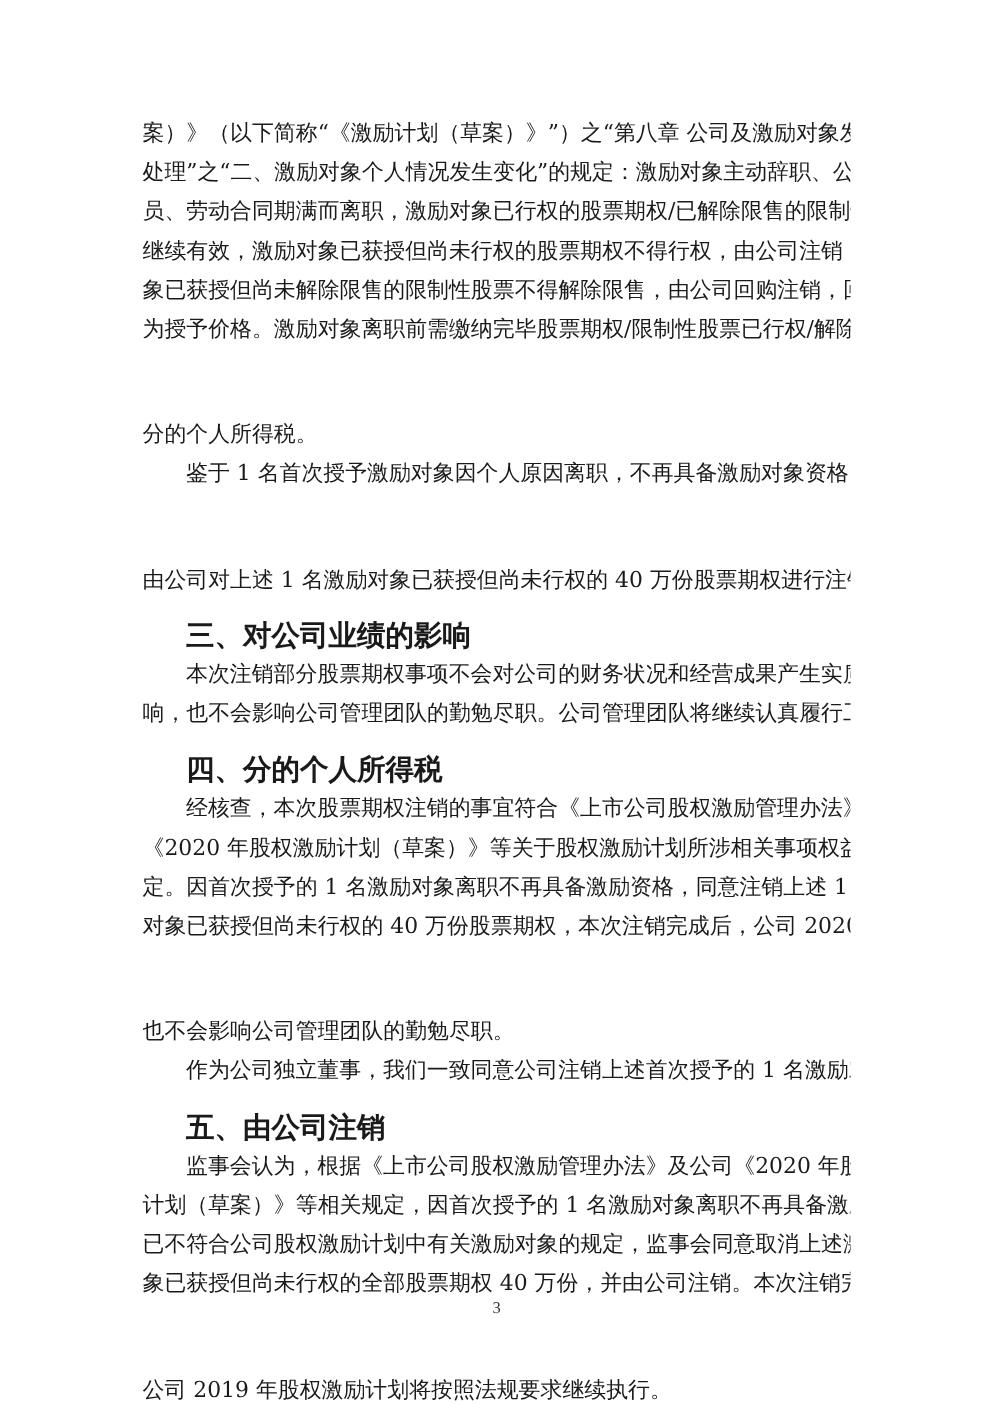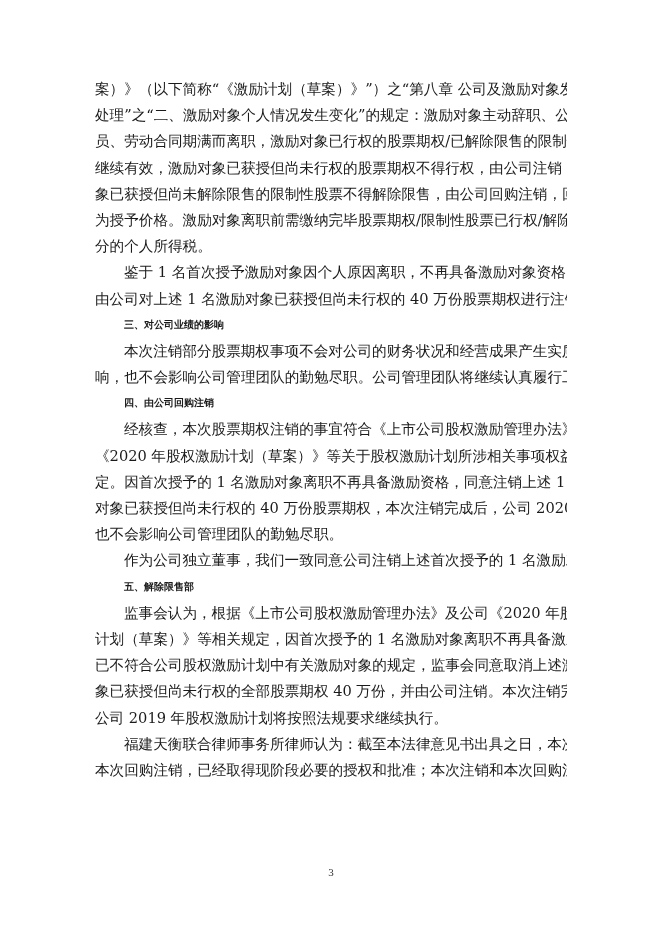--- a/index.html
+++ b/index.html
@@ -2,24 +2,24 @@
 <html><head>
 <meta charset="utf-8">
 <style>
   html, body { margin: 0; padding: 0; background: #ffffff; }
   body { width: 662px; height: 936px; position: relative; overflow: hidden;
          font-family: "DejaVu Serif", "Liberation Serif", serif; color: #1a1a1a; }
   .page { position: absolute; left: 0; top: 0; width: 662px; height: 936px; background: #fff; }
   .content { position: absolute; left: 95px; top: 76px; width: 472px; }
   .line { height: 26.2px; line-height: 26.2px; font-size: 14.6px; white-space: nowrap;
           text-align: justify; text-align-last: justify; overflow: hidden; }
-  .line.last { text-align-last: left; }
+  .line.last { text-align-last: left; margin-top: 44px; }
   .line.indent { padding-left: 29px; }
   .line.heading { font-weight: bold; text-align-last: left; padding-left: 29px;
-                  font-family: "DejaVu Sans", "Liberation Sans", sans-serif; font-size: 10px; }
+                  font-family: "DejaVu Sans", "Liberation Sans", sans-serif; font-size: 19px; margin-top: 11px; }
   .page-number { position: absolute; top: 866px; left: 0; width: 662px; text-align: center;
                  font-size: 11px; font-family: "Liberation Serif", serif; color: #333; }
 </style>
 </head>
 <body>
 
 <div class="page">
   <div class="content">
 
     <div class="line">案）》（以下简称“《激励计划（草案）》”）之“第八章  公司及激励对象发生异动的</div>
@@ -31,31 +31,31 @@
     <div class="line last">分的个人所得税。</div>
 
     <div class="line indent">鉴于 1 名首次授予激励对象因个人原因离职，不再具备激励对象资格，因此</div>
     <div class="line last">由公司对上述 1 名激励对象已获授但尚未行权的 40 万份股票期权进行注销。</div>
 
     <div class="line heading">三、对公司业绩的影响</div>
 
     <div class="line indent">本次注销部分股票期权事项不会对公司的财务状况和经营成果产生实质性影</div>
     <div class="line">响，也不会影响公司管理团队的勤勉尽职。公司管理团队将继续认真履行工作职</div>
 
-    <div class="line heading">四、由公司回购注销</div>
+    <div class="line heading">四、分的个人所得税</div>
 
     <div class="line indent">经核查，本次股票期权注销的事宜符合《上市公司股权激励管理办法》、公司</div>
     <div class="line">《2020 年股权激励计划（草案）》等关于股权激励计划所涉相关事项权益注销的规</div>
     <div class="line">定。因首次授予的 1 名激励对象离职不再具备激励资格，同意注销上述 1 名激励</div>
     <div class="line">对象已获授但尚未行权的 40 万份股票期权，本次注销完成后，公司 2020 年股权</div>
     <div class="line last">也不会影响公司管理团队的勤勉尽职。</div>
 
     <div class="line indent">作为公司独立董事，我们一致同意公司注销上述首次授予的 1 名激励对象已</div>
 
-    <div class="line heading">五、解除限售部</div>
+    <div class="line heading">五、由公司注销</div>
 
     <div class="line indent">监事会认为，根据《上市公司股权激励管理办法》及公司《2020 年股权激励</div>
     <div class="line">计划（草案）》等相关规定，因首次授予的 1 名激励对象离职不再具备激励资格，</div>
     <div class="line">已不符合公司股权激励计划中有关激励对象的规定，监事会同意取消上述激励对</div>
     <div class="line">象已获授但尚未行权的全部股票期权 40 万份，并由公司注销。本次注销完成后，</div>
     <div class="line last">公司 2019 年股权激励计划将按照法规要求继续执行。</div>
 
 
     <div class="line indent">福建天衡联合律师事务所律师认为：截至本法律意见书出具之日，本次注销及</div>
     <div class="line">本次回购注销，已经取得现阶段必要的授权和批准；本次注销和本次回购注销的原</div>

